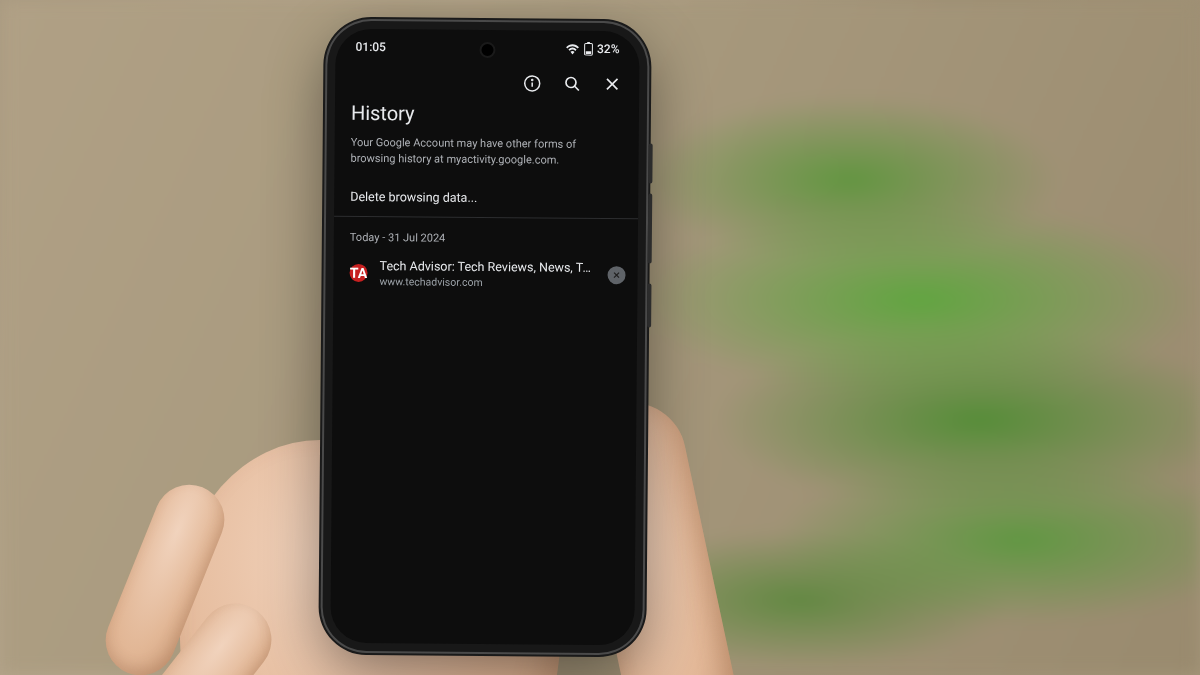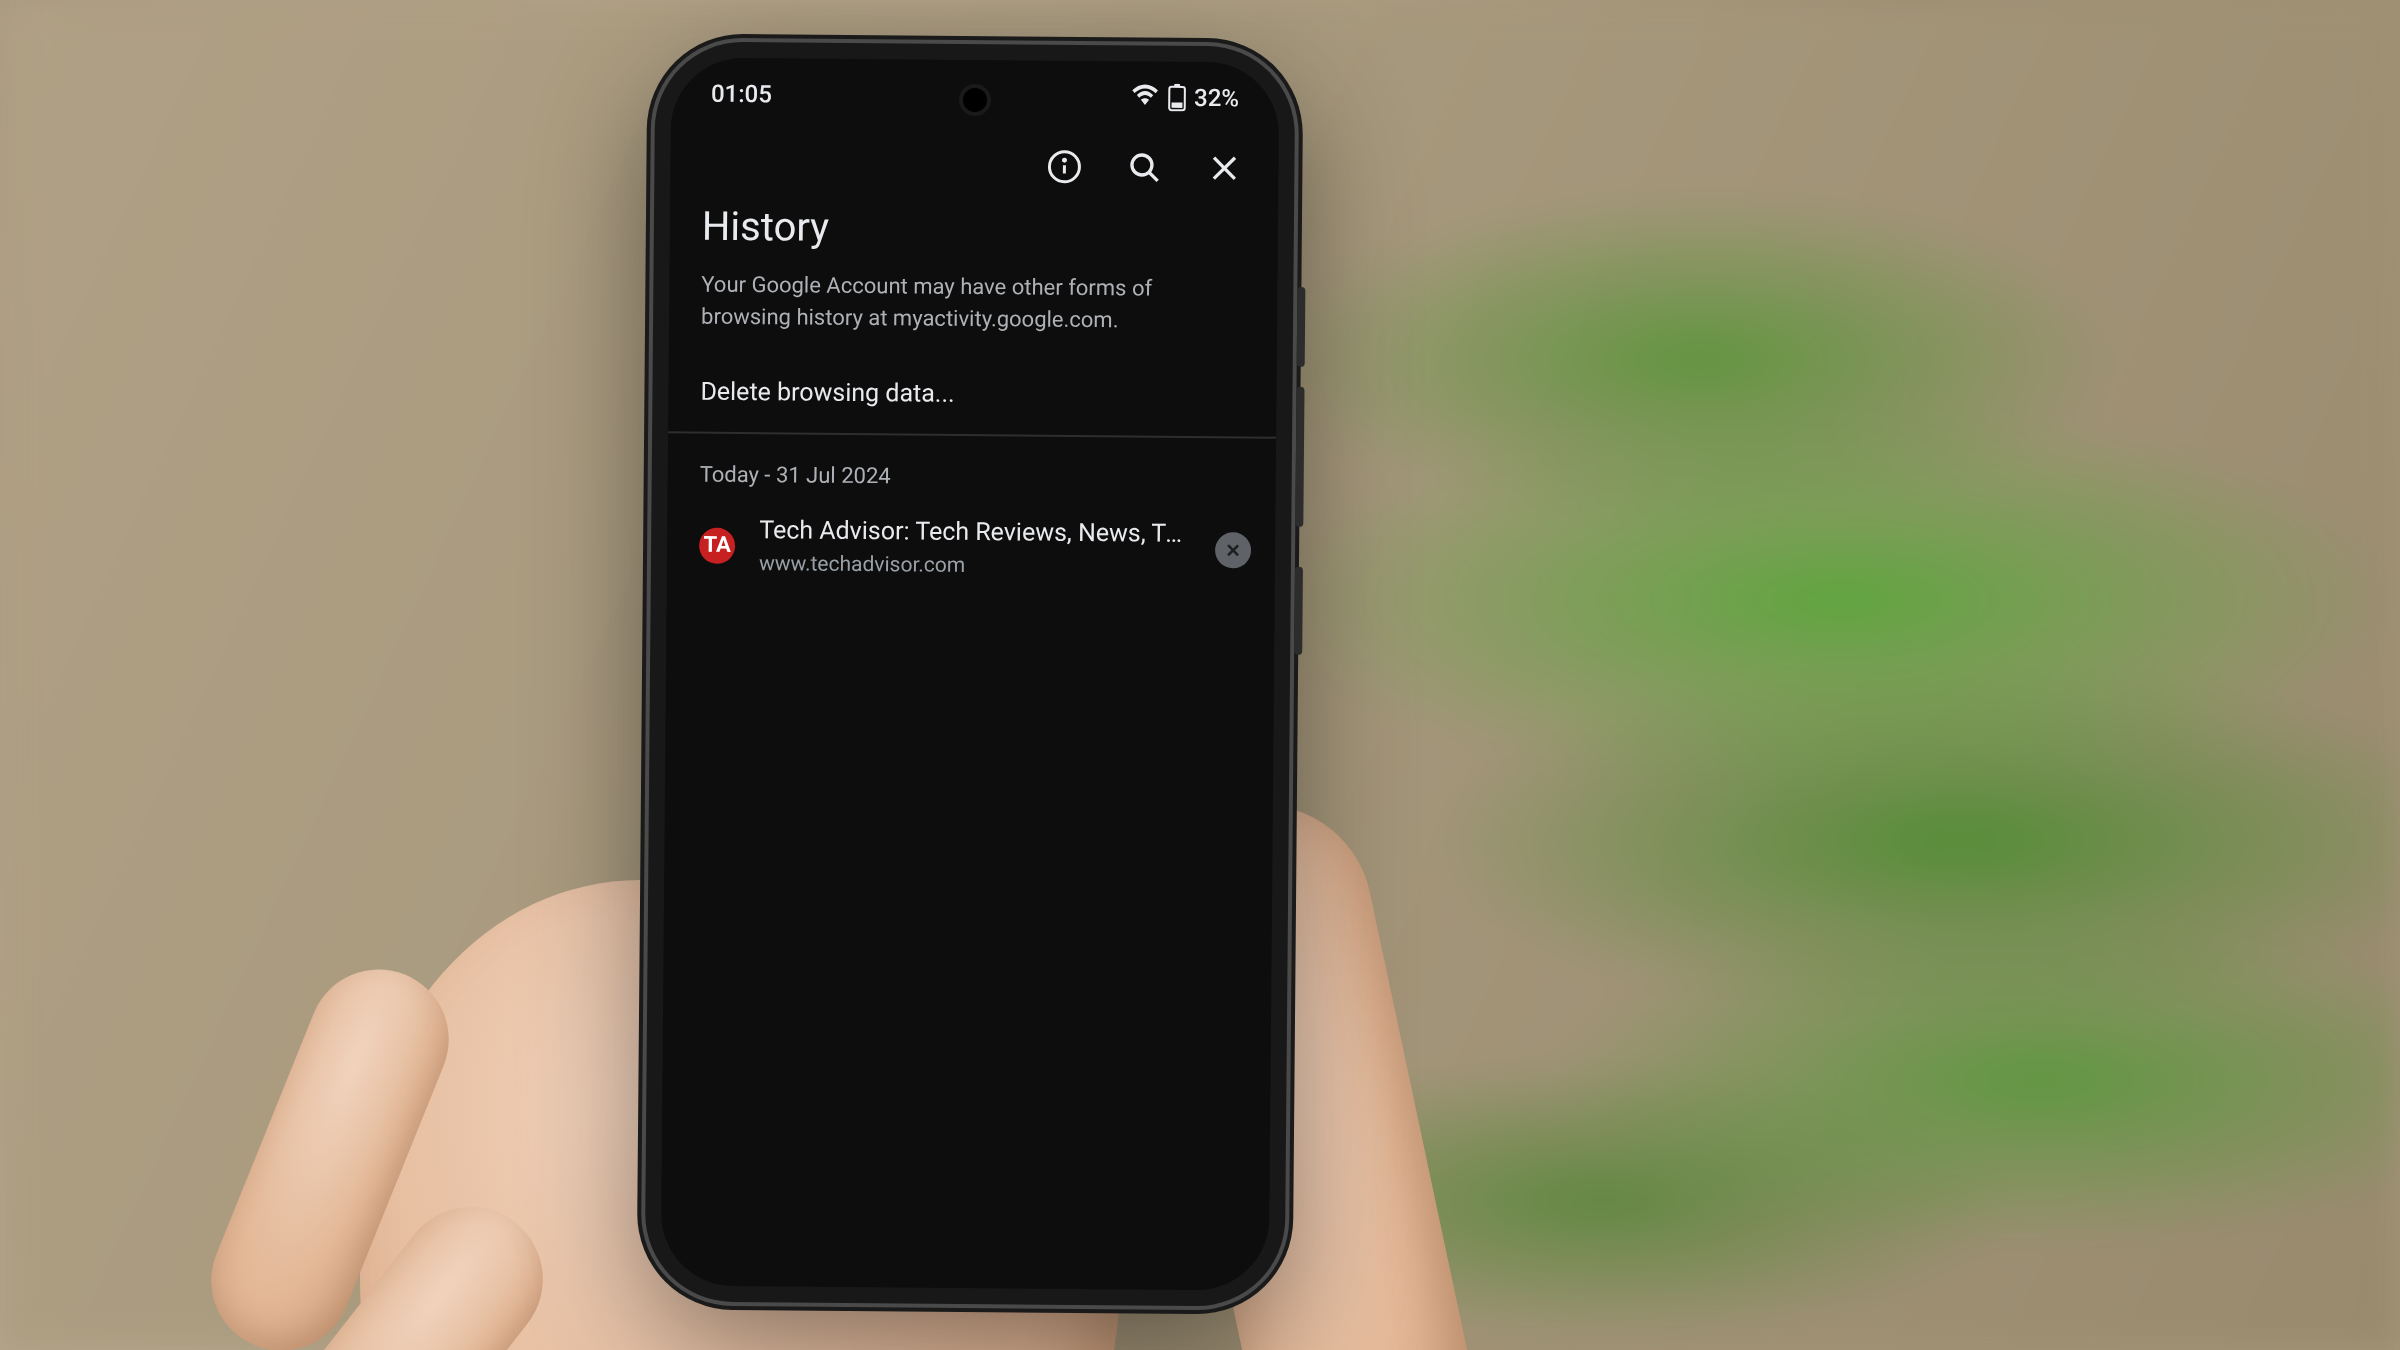--- a/index.html
+++ b/index.html
@@ -102,21 +102,21 @@
   
   .status-bar {
     height: 36px;
     display: flex;
     align-items: center;
     justify-content: space-between;
     padding: 0 20px;
     font-size: 12px;
     font-weight: 500;
   }
-  .status-left, .status-right { display: flex; align-items: flex-start; gap: 4px; }
+  .status-left, .status-right { display: flex; align-items: center; gap: 4px; }
   .status-right svg { display: block; }
 
   
   .app-header {
     display: flex;
     align-items: center;
     justify-content: flex-end;
     gap: 18px;
     padding: 6px 16px 4px 16px;
   }
@@ -153,21 +153,21 @@
     align-items: center;
     gap: 12px;
     padding: 8px 12px 8px 16px;
     cursor: pointer;
   }
   .favicon {
     width: 18px; height: 18px;
     border-radius: 50%;
     background: #c62020;
     display: flex; align-items: center; justify-content: center;
-    font-size: 11px; font-weight: 700; color: #fff;
+    font-size: 14px; font-weight: 700; color: #fff;
     flex-shrink: 0;
   }
   .item-text { flex: 1; min-width: 0; }
   .item-title {
     font-size: 12.5px;
     color: #e8eaed;
     white-space: nowrap; overflow: hidden; text-overflow: ellipsis;
   }
   .item-url {
     font-size: 10.5px;

